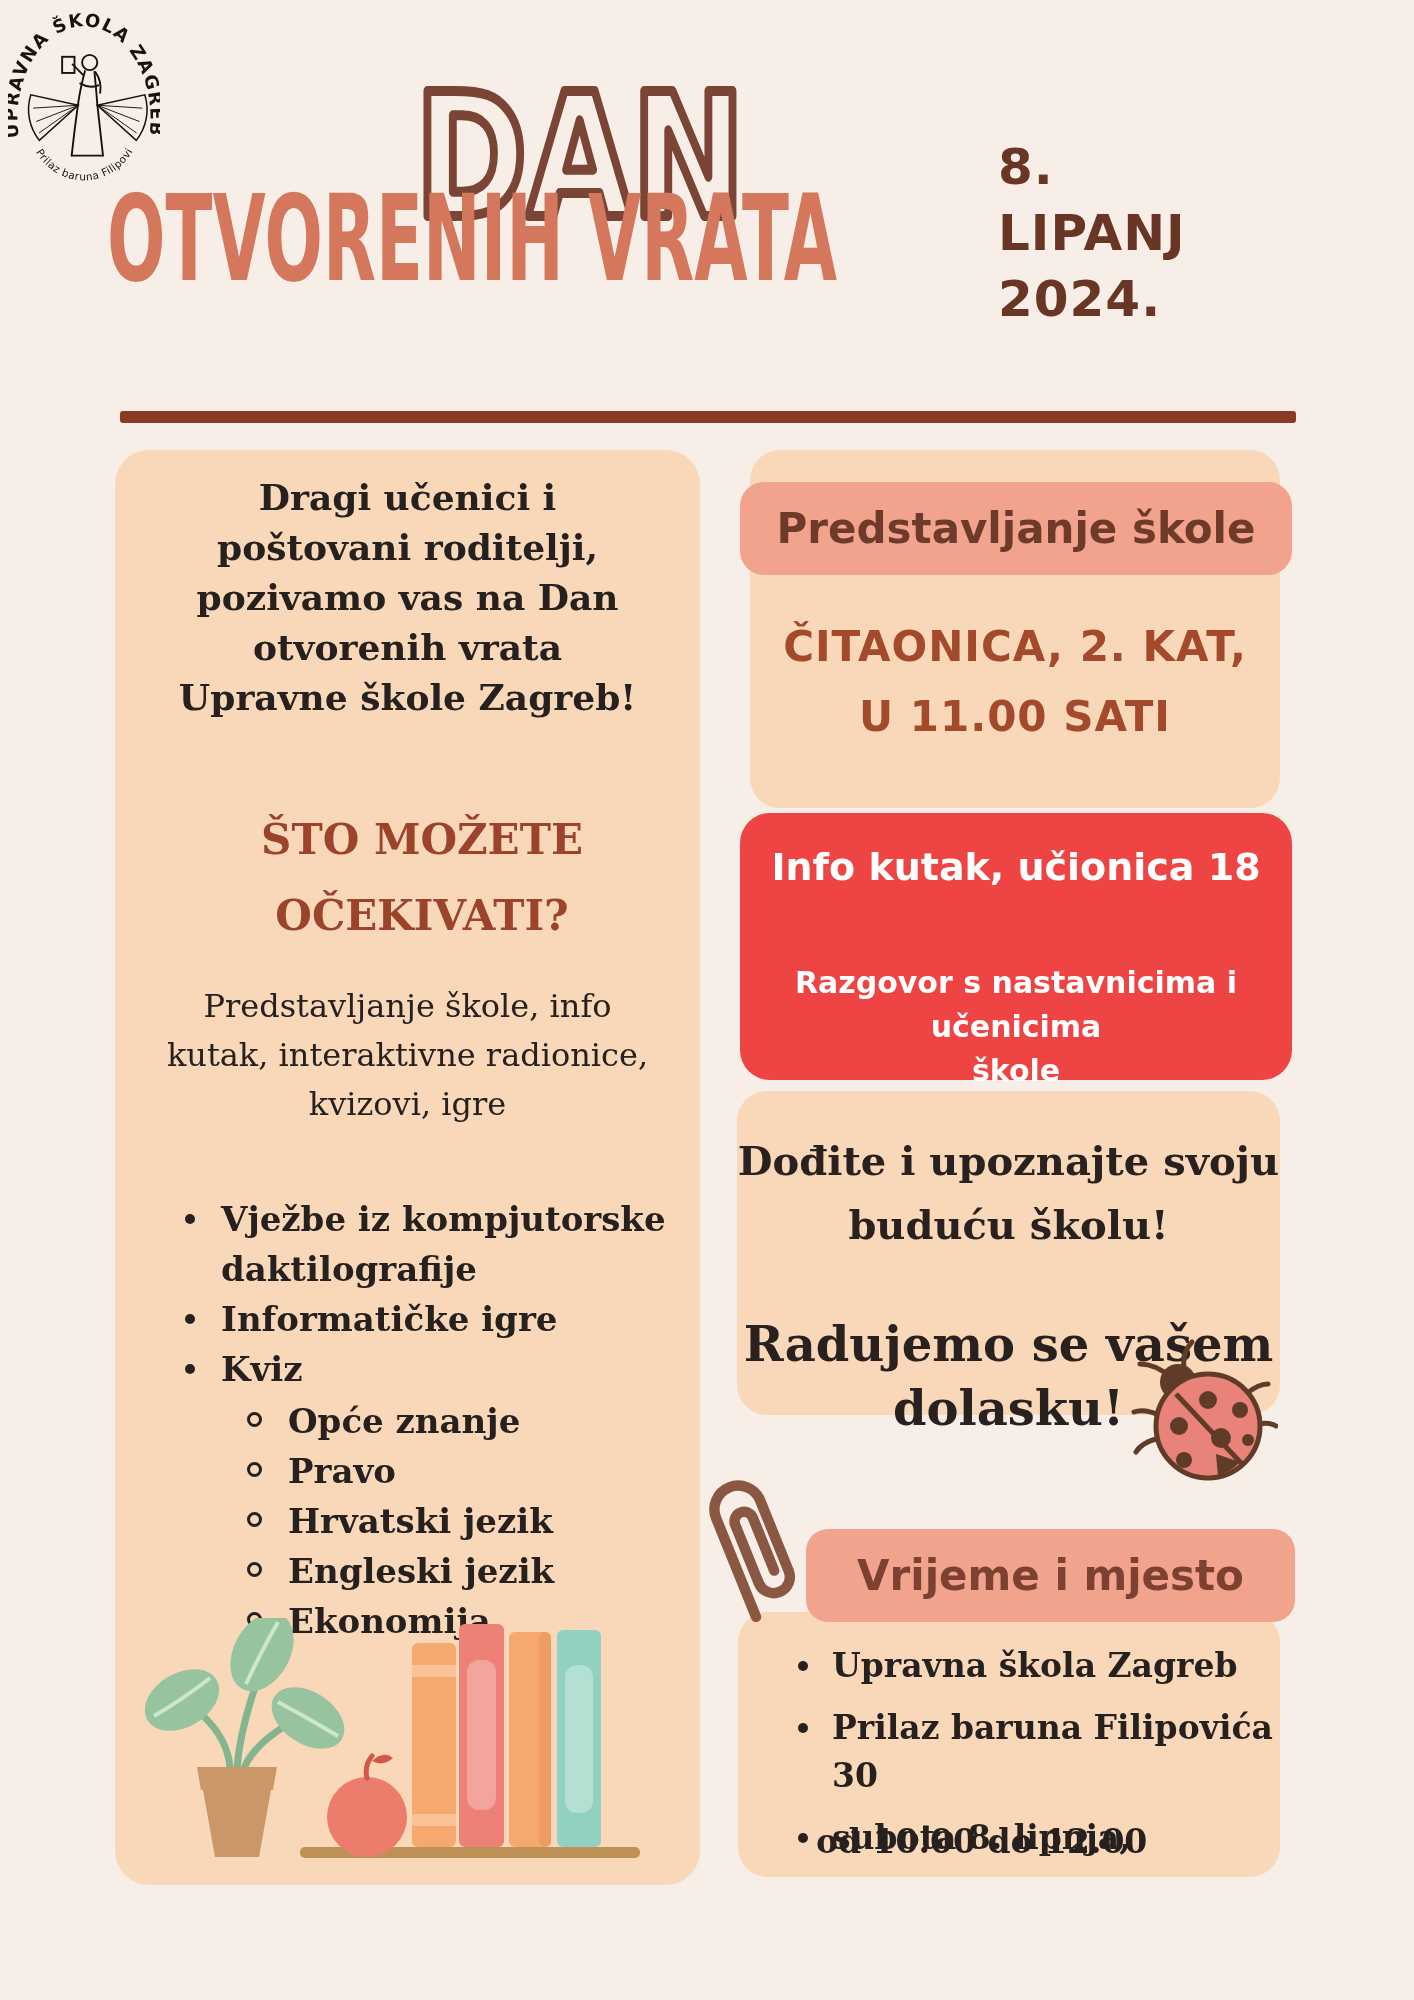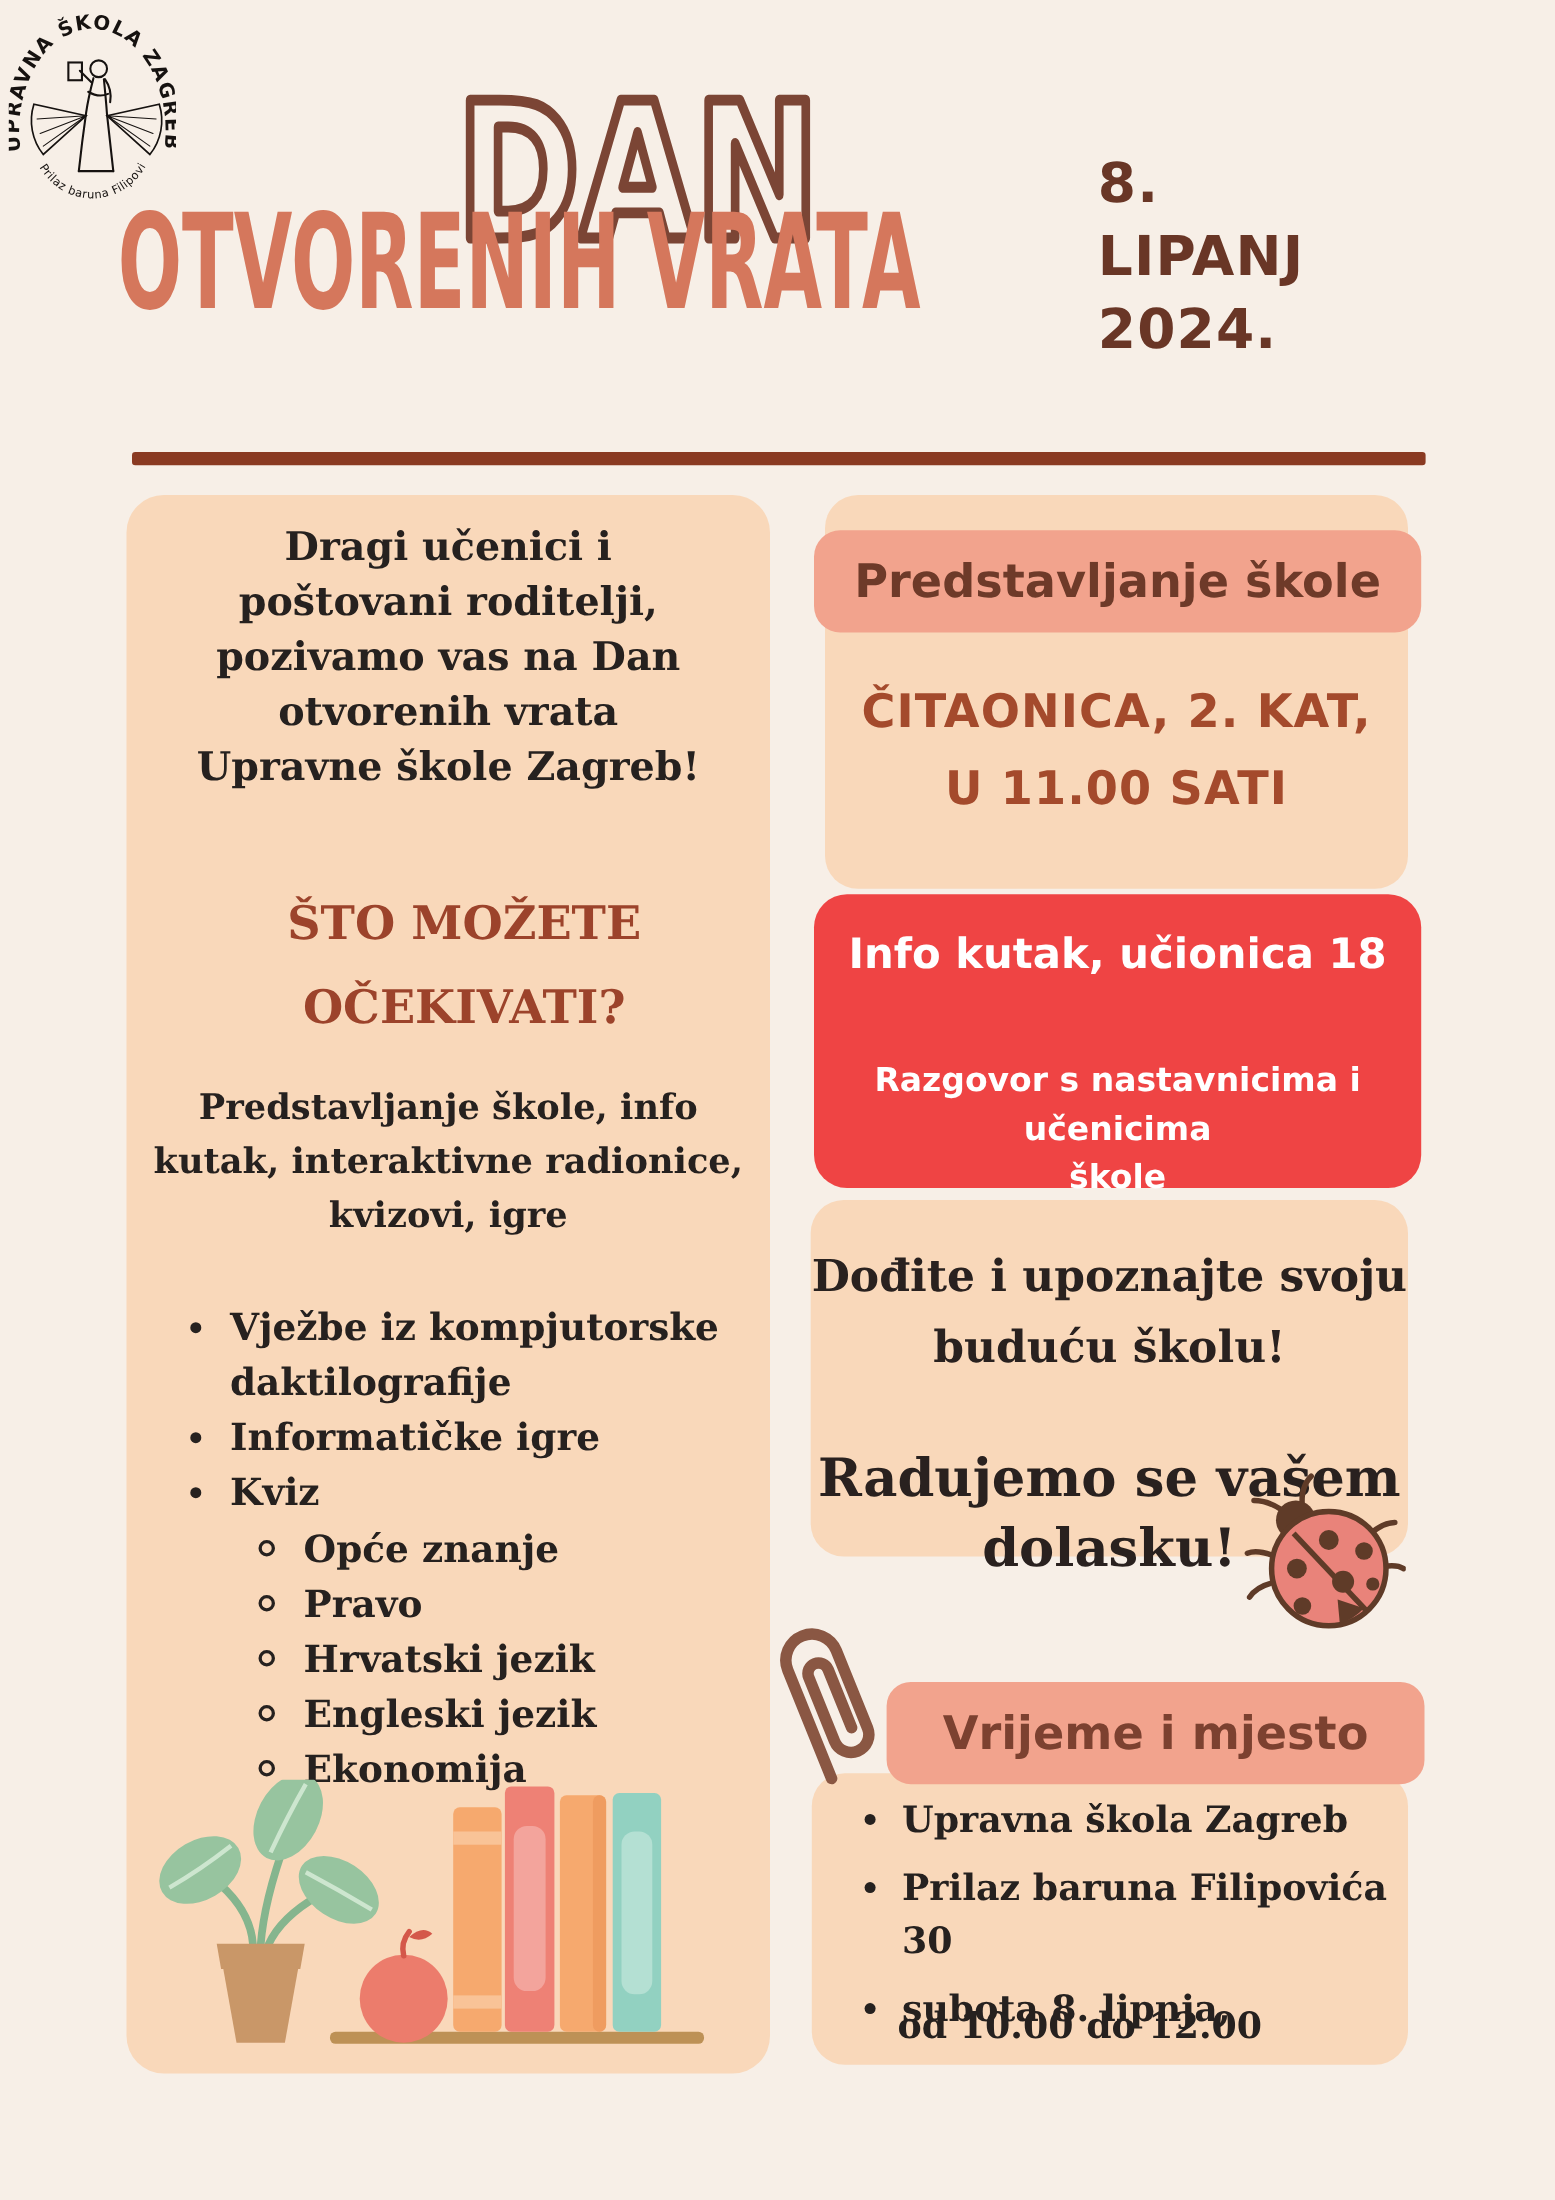--- a/index.html
+++ b/index.html
@@ -18,22 +18,22 @@
               letter-spacing:1px;color:#693626;}
   #divider{left:120px;top:411px;width:1176px;height:12px;background:#8a3a22;border-radius:3px;}
 
   
   #left-card{left:115px;top:450px;width:585px;height:1435px;}
   #intro{left:36px;top:22px;width:513px;text-align:center;font-size:36px;line-height:50px;
          font-weight:700;color:#26211f;}
   #question{left:0;top:352px;width:614px;text-align:center;font-size:42px;line-height:76px;
             font-weight:700;color:#9c432b;}
   #summary{left:10px;top:532px;width:565px;text-align:center;font-size:32px;line-height:49px;
-           font-weight:700;color:#26211f;}
-  ul.blist{list-style:none;margin:4px;padding:0;font-weight:700;color:#26211f;}
+           font-weight:400;color:#26211f;}
+  ul.blist{list-style:none;margin:16px;padding:0;font-weight:700;color:#26211f;}
   #main-list{left:42px;top:728px;width:505px;font-size:34px;line-height:50px;}
   #main-list li{position:relative;padding-left:48px;}
   #main-list li::before{content:"";position:absolute;left:12px;top:20px;width:10px;height:10px;
                         border-radius:50%;background:#26211f;}
   #sub-list{left:42px;top:930px;width:505px;font-size:34px;line-height:50px;}
   #sub-list li{position:relative;padding-left:115px;}
   #sub-list li::before{content:"";position:absolute;left:74px;top:16px;width:9px;height:9px;
                        border-radius:50%;border:3px solid #26211f;background:transparent;}
 
   

